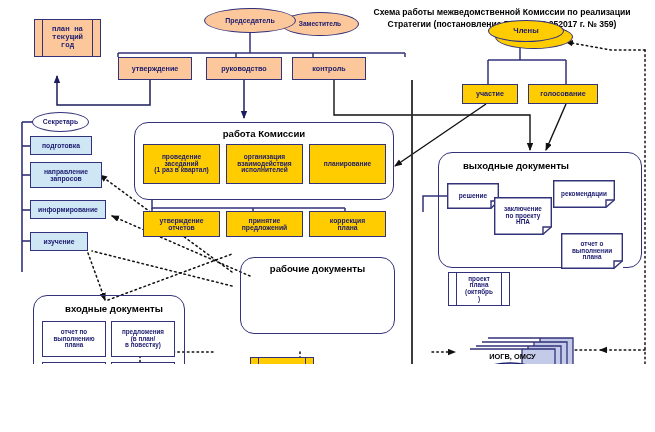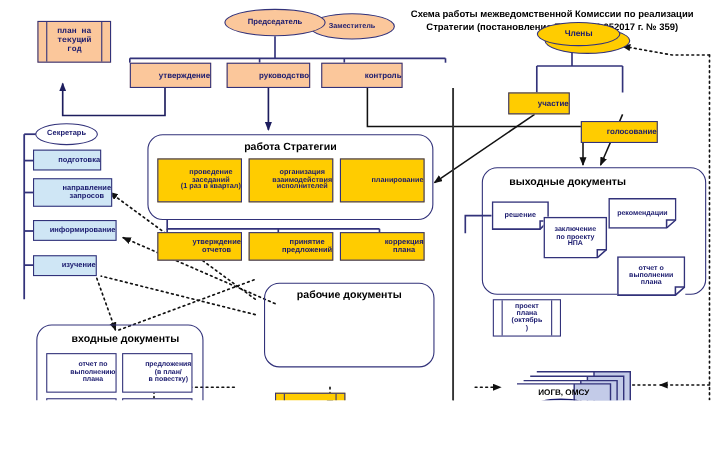--- a/index.html
+++ b/index.html
@@ -9,21 +9,21 @@
 
   .node{position:absolute;box-sizing:border-box;display:flex;align-items:center;
         justify-content:center;text-align:center;color:#1a1a6e;font-weight:bold;
         line-height:1.05;}
 
   
   .title{position:absolute;color:#000;font-weight:bold;text-align:center;
          font-size:8.6px;line-height:1.35;font-weight:700;}
 
   
-  .rect{border:1.3px solid #32327a;justify-content:flex-end;}
+  .rect{border:1.3px solid #32327a;}
   .peach{background:#fbc79b;}
   .yellow{background:#ffcc00;}
   .bluebox{background:#cfe6f5;}
 
   
   .ell{border-radius:50%;border:1.4px solid #32327a;}
   .ell-peach{background:#fbc79b;}
   .ell-yellow{background:#ffcc00;}
   .ell-white{background:#ffffff;}
   .ell-green{background:#5bea5b;}
@@ -186,21 +186,21 @@
   <div class="node rect peach" style="left:206px;top:57px;width:76px;height:23px;font-size:7.2px;">
     <span>руководство</span>
   </div>
   <div class="node rect peach" style="left:292px;top:57px;width:74px;height:23px;font-size:7.2px;">
     <span>контроль</span>
   </div>
 
   <div class="node rect yellow" style="left:462px;top:84px;width:56px;height:20px;font-size:7.2px;">
     <span>участие</span>
   </div>
-  <div class="node rect yellow" style="left:528px;top:84px;width:70px;height:20px;font-size:7.2px;margin-top:26px;">
+  <div class="node rect yellow" style="left:528px;top:84px;width:70px;height:20px;font-size:7.2px;">
     <span>голосование</span>
   </div>
 
   <div class="node ell ell-white" style="left:32px;top:112px;width:57px;height:20px;font-size:6.8px;">
     <span>Секретарь</span>
   </div>
   <div class="node rect bluebox" style="left:30px;top:136px;width:62px;height:19px;font-size:6.8px;">
     <span style="white-space:pre-line;">подготовка</span>
   </div>
   <div class="node rect bluebox" style="left:30px;top:162px;width:72px;height:26px;font-size:6.8px;">
@@ -208,21 +208,21 @@
 запросов</span>
   </div>
   <div class="node rect bluebox" style="left:30px;top:200px;width:76px;height:19px;font-size:6.8px;">
     <span style="white-space:pre-line;">информирование</span>
   </div>
   <div class="node rect bluebox" style="left:30px;top:232px;width:58px;height:19px;font-size:6.8px;">
     <span style="white-space:pre-line;">изучение</span>
   </div>
 
   <div class="panel" style="left:134px;top:122px;width:260px;height:78px;"></div>
-  <div class="panel-title" style="left:134px;top:128px;width:260px;">работа Стратегии</div>
+  <div class="panel-title" style="left:134px;top:128px;width:260px;">работа Комиссии</div>
 
   <div class="node rect yellow" style="left:143px;top:144px;width:77px;height:40px;font-size:6.6px;">
     <span style="white-space:pre-line;">проведение
 заседаний
 (1 раз в квартал)</span>
   </div>
   <div class="node rect yellow" style="left:226px;top:144px;width:77px;height:40px;font-size:6.6px;">
     <span style="white-space:pre-line;">организация
 взаимодействия
 исполнителей</span>

